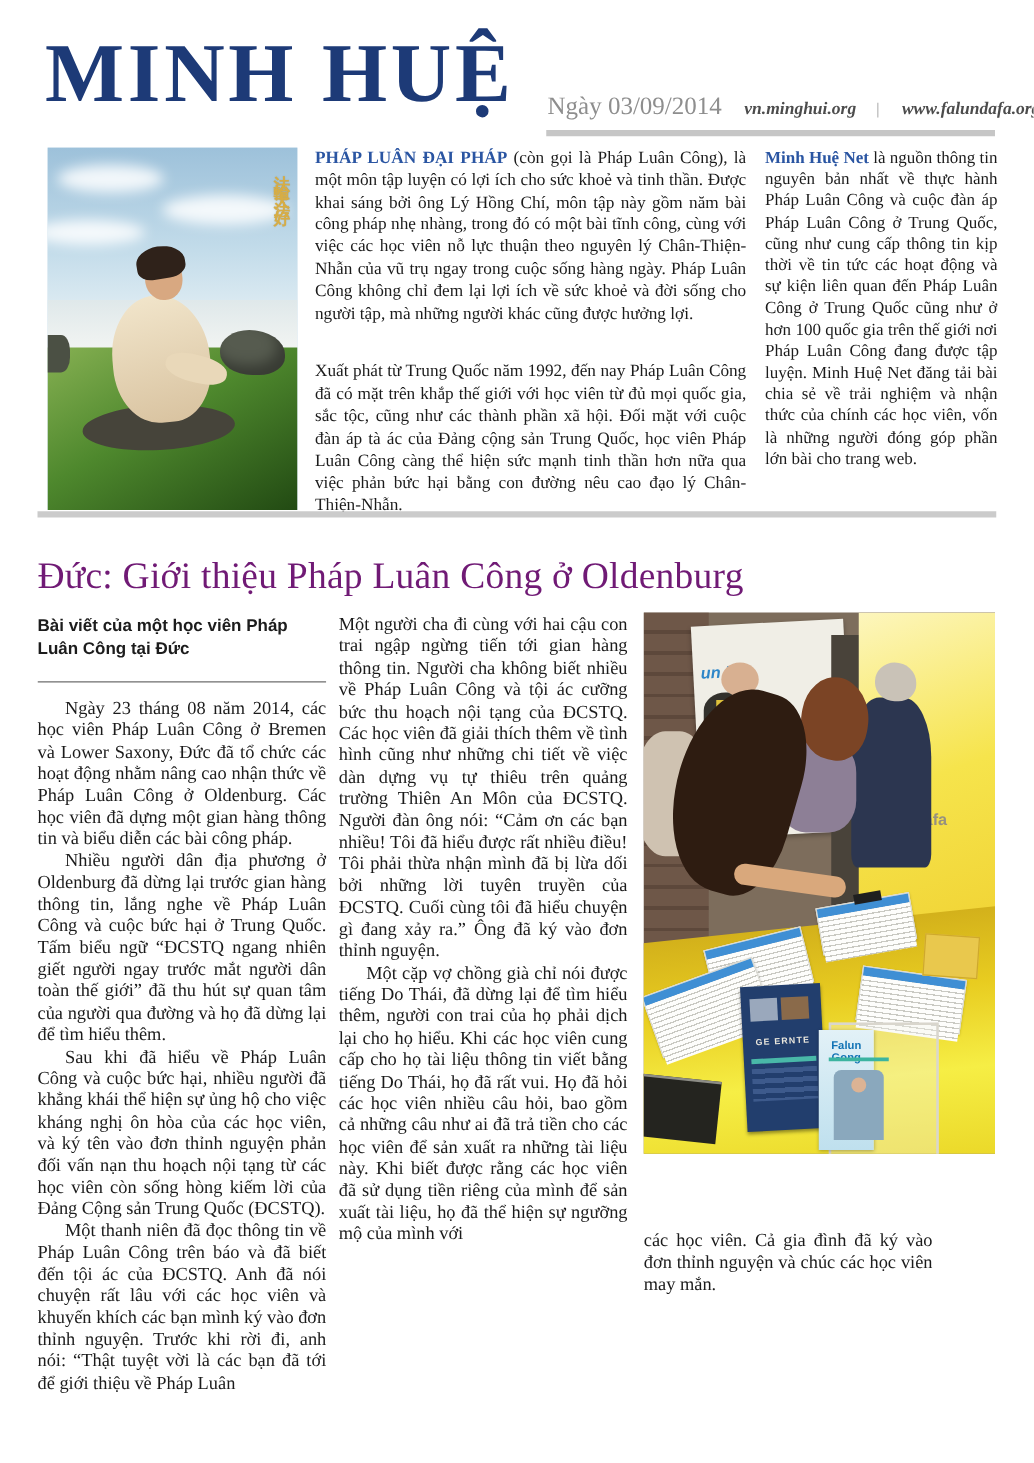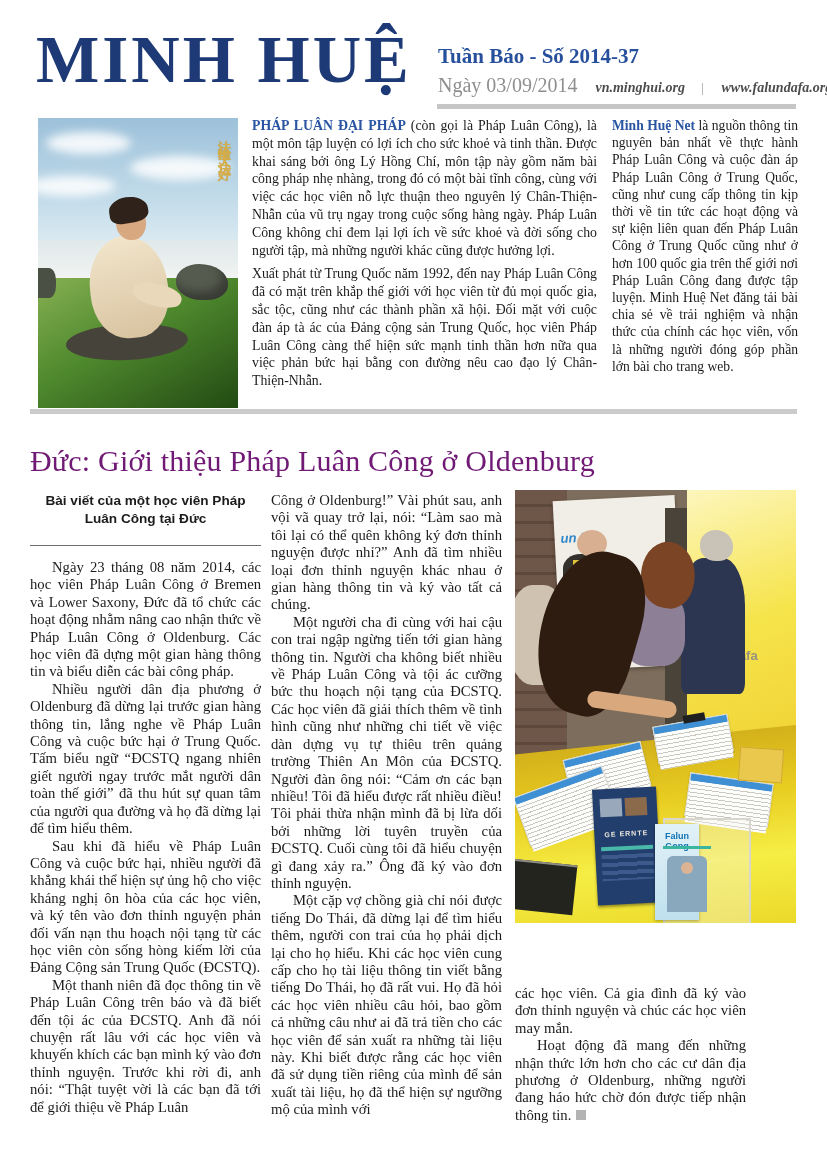--- a/index.html
+++ b/index.html
@@ -15,37 +15,37 @@
   .site-text{font-size:14px;font-weight:700;color:#4c4c4c;margin-left:14px;font-style:italic;}
   .site-sep{font-size:13px;color:#9a9a9a;margin-left:12px;}
   .header-rule{position:absolute;left:437px;top:104px;width:359px;height:5px;background:#c6c6c6;}
 
   
   .intro-main{position:absolute;left:252px;top:117px;width:345px;height:294px;overflow:hidden;
         font-size:13.8px;line-height:17.8px;text-align:justify;}
   .intro-side{position:absolute;left:612px;top:117px;width:186px;height:294px;overflow:hidden;
         font-size:13.6px;line-height:17.2px;text-align:justify;}
   .intro-main p,.intro-side p{margin:0;}
-  .intro-main p+p{margin-top:6px;}
+  .intro-main p+p{margin-top:29px;}
   .lead-blue{font-weight:700;color:#2a55a2;}
 
   .section-rule{position:absolute;left:30px;top:409px;width:767px;height:5px;background:#cbcbcb;}
 
   
   .headline{position:absolute;left:30px;top:424px;width:770px;font-size:30px;color:#701a75;
         font-weight:400;letter-spacing:.2px;}
   .textcol{position:absolute;top:492px;width:231px;height:648px;overflow:hidden;
         font-size:14.7px;line-height:17.4px;text-align:justify;}
   .textcol p{margin:0;text-indent:22px;}
   .cont p:first-child{text-indent:0;}
   .col1{left:30px;}
   .col2{left:271px;}
   .col3{left:515px;top:985px;height:160px;}
   .byline{font-family:"Liberation Sans","DejaVu Sans",sans-serif;font-weight:700;
-        font-size:13.6px;line-height:18px;color:#1c1c1c;text-align:center;}
+        font-size:13.6px;line-height:18px;color:#1c1c1c;text-align:left;}
   .byline-rule{border:none;border-top:1.5px solid #6e6e6e;margin:17px 0 13px 0;}
   .end-mark{display:inline-block;width:10px;height:10px;background:#b3b3b3;margin-left:5px;}
 
   .photo-caption{position:absolute;left:515px;top:928px;width:285px;
         font-family:"Liberation Sans","DejaVu Sans",sans-serif;font-size:12px;
         line-height:15.5px;color:#757575;}
 
   
   .photo-meditation{position:absolute;left:38px;top:118px;width:200px;height:290px;
         overflow:hidden;background:#cfe2ee;}
@@ -148,21 +148,20 @@
         border-radius:50%;}
   .bp-laptop{position:absolute;left:-6px;top:372px;width:66px;height:48px;background:#24241f;
         transform:rotate(6deg);border-top:2px solid #8d8d86;}
 </style>
 </head>
 <body>
 
 <div class="page">
 
   <div class="masthead-title">MINH HUỆ</div>
-  <div class="issue-line">Tuần Báo - Số 2014-37</div>
   <div class="dateline">
     <span class="date-text">Ngày 03/09/2014</span>
     <span class="site-text">vn.minghui.org</span>
     <span class="site-sep">|</span>
     <span class="site-text">www.falundafa.org</span>
   </div>
   <div class="header-rule"></div>
 
   <div class="photo-meditation">
     <div class="mp-sky"></div>
@@ -199,21 +198,20 @@
     <div>
         <p>Ngày 23 tháng 08 năm 2014, các học viên Pháp Luân Công ở Bremen và Lower Saxony, Đức đã tổ chức các hoạt động nhằm nâng cao nhận thức về Pháp Luân Công ở Oldenburg. Các học viên đã dựng một gian hàng thông tin và biểu diễn các bài công pháp.</p>
         <p>Nhiều người dân địa phương ở Oldenburg đã dừng lại trước gian hàng thông tin, lắng nghe về Pháp Luân Công và cuộc bức hại ở Trung Quốc. Tấm biểu ngữ “ĐCSTQ ngang nhiên giết người ngay trước mắt người dân toàn thế giới” đã thu hút sự quan tâm của người qua đường và họ đã dừng lại để tìm hiểu thêm.</p>
         <p>Sau khi đã hiểu về Pháp Luân Công và cuộc bức hại, nhiều người đã khẳng khái thể hiện sự ủng hộ cho việc kháng nghị ôn hòa của các học viên, và ký tên vào đơn thỉnh nguyện phản đối vấn nạn thu hoạch nội tạng từ các học viên còn sống hòng kiếm lời của Đảng Cộng sản Trung Quốc (ĐCSTQ).</p>
         <p>Một thanh niên đã đọc thông tin về Pháp Luân Công trên báo và đã biết đến tội ác của ĐCSTQ. Anh đã nói chuyện rất lâu với các học viên và khuyến khích các bạn mình ký vào đơn thỉnh nguyện. Trước khi rời đi, anh nói: “Thật tuyệt vời là các bạn đã tới để giới thiệu về Pháp Luân</p>
       </div>
   </div>
 
   <div class="textcol col2 cont">
     <div class="cont">
-        <p>Công ở Oldenburg!” Vài phút sau, anh vội vã quay trở lại, nói: “Làm sao mà tôi lại có thể quên không ký đơn thỉnh nguyện được nhỉ?” Anh đã tìm nhiều loại đơn thỉnh nguyện khác nhau ở gian hàng thông tin và ký vào tất cả chúng.</p>
         <p>Một người cha đi cùng với hai cậu con trai ngập ngừng tiến tới gian hàng thông tin. Người cha không biết nhiều về Pháp Luân Công và tội ác cưỡng bức thu hoạch nội tạng của ĐCSTQ. Các học viên đã giải thích thêm về tình hình cũng như những chi tiết về việc dàn dựng vụ tự thiêu trên quảng trường Thiên An Môn của ĐCSTQ. Người đàn ông nói: “Cảm ơn các bạn nhiều! Tôi đã hiểu được rất nhiều điều! Tôi phải thừa nhận mình đã bị lừa dối bởi những lời tuyên truyền của ĐCSTQ. Cuối cùng tôi đã hiểu chuyện gì đang xảy ra.” Ông đã ký vào đơn thỉnh nguyện.</p>
         <p>Một cặp vợ chồng già chỉ nói được tiếng Do Thái, đã dừng lại để tìm hiểu thêm, người con trai của họ phải dịch lại cho họ hiểu. Khi các học viên cung cấp cho họ tài liệu thông tin viết bằng tiếng Do Thái, họ đã rất vui. Họ đã hỏi các học viên nhiều câu hỏi, bao gồm cả những câu như ai đã trả tiền cho các học viên để sản xuất ra những tài liệu này. Khi biết được rằng các học viên đã sử dụng tiền riêng của mình để sản xuất tài liệu, họ đã thể hiện sự ngưỡng mộ của mình với</p>
       </div>
   </div>
 
   <div class="photo-booth">
     <div class="bp-wall"></div>
     <div class="bp-banner-white">
       <div class="bp-banner-white-text">un Da</div>
     </div>
@@ -265,17 +263,16 @@
         <div class="bp-bl-face"></div>
       </div>
     </div>
     <div class="bp-laptop"></div>
   </div>
 
 
   <div class="textcol col3 cont">
     <div class="cont">
         <p>các học viên. Cả gia đình đã ký vào đơn thỉnh nguyện và chúc các học viên may mắn.</p>
-        <p>Hoạt động đã mang đến những nhận thức lớn hơn cho các cư dân địa phương ở Oldenburg, những người đang háo hức chờ đón được tiếp nhận thông tin.<span class="end-mark"></span></p>
       </div>
   </div>
 
 </div>
 
 </body></html>

